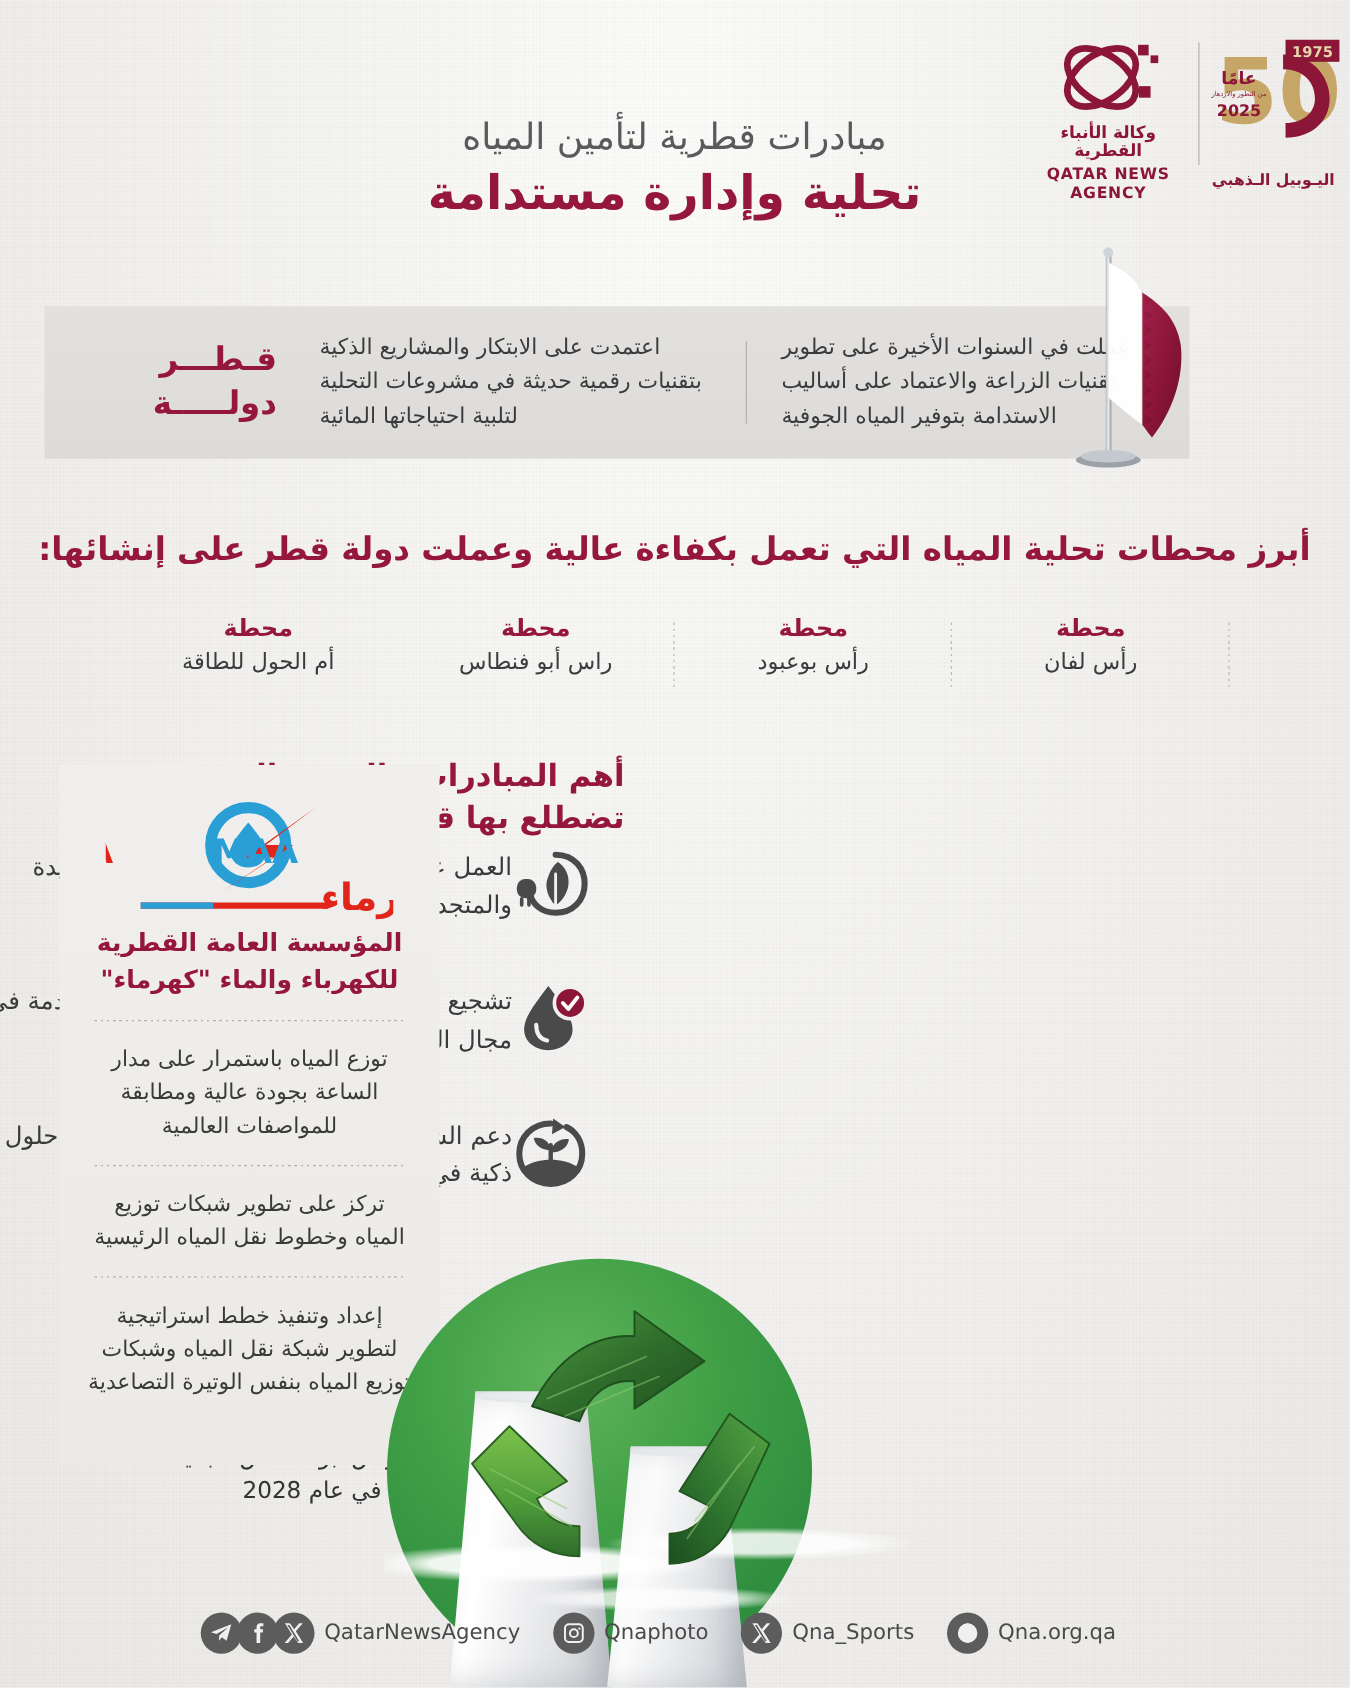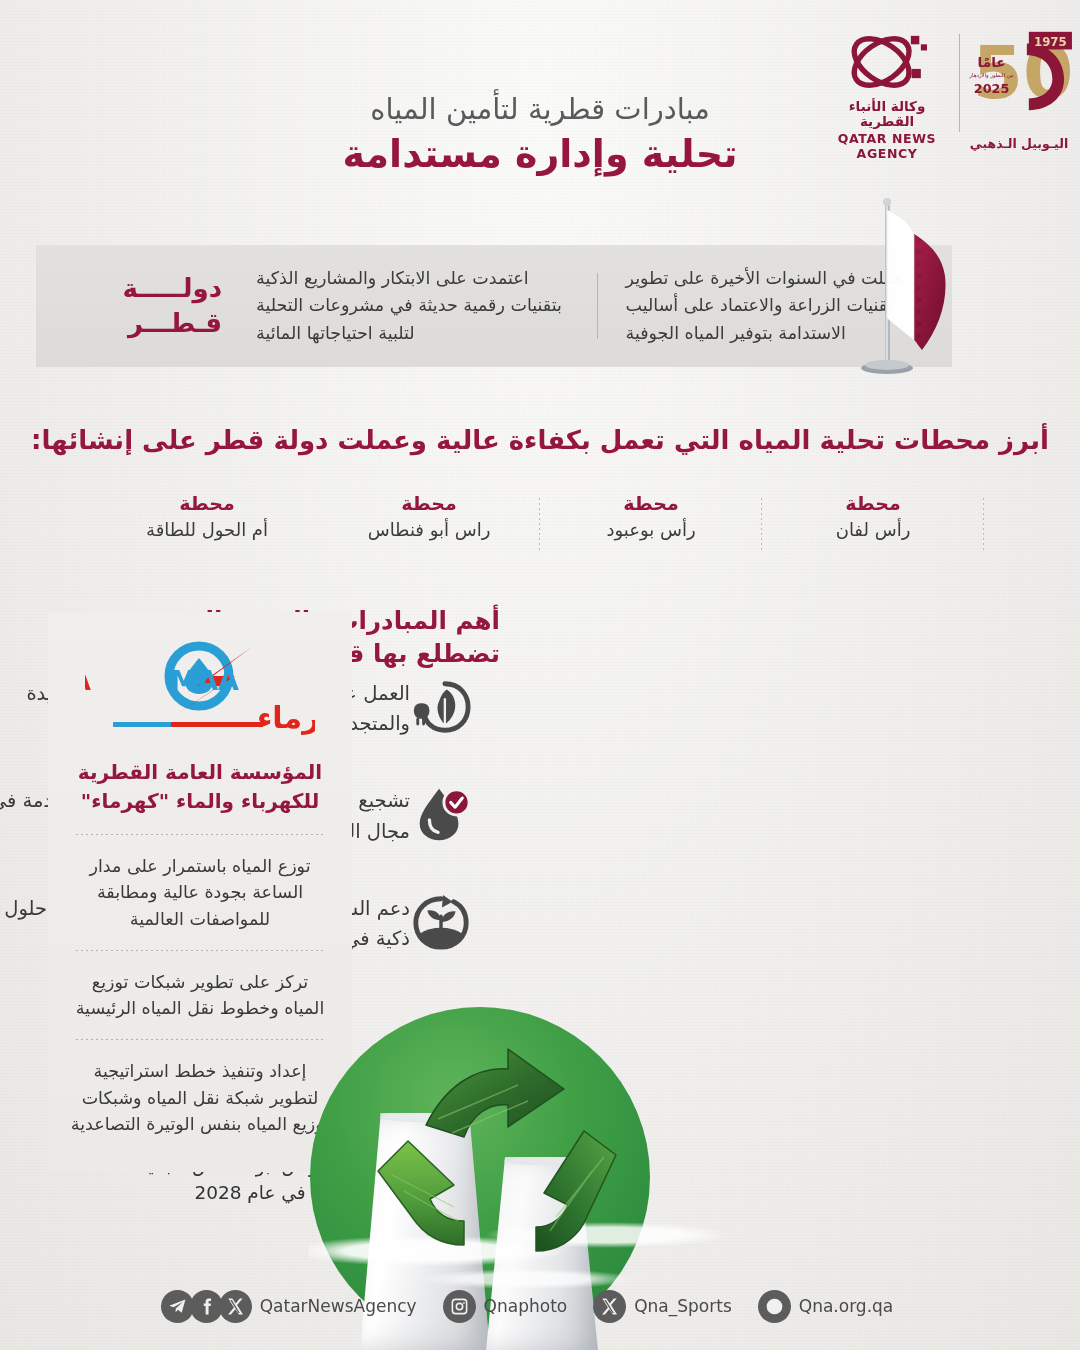--- a/index.html
+++ b/index.html
@@ -97,21 +97,21 @@
 
   
   .panel {
     position:absolute; left:48px; top:612px; width:304px; height:560px;
     background:linear-gradient(180deg,#f0efed 0%, #ebeae7 100%);
     padding:22px 22px 0;
   }
   .kahramaa { width:230px; margin:6px auto 0; display:block; }
   .panel-title {
     text-align:center; font-size:20px; font-weight:bold; color:#96173d;
-    line-height:1.45; margin-top:18px;
+    line-height:1.45; 
   }
   .p-div { height:1px; margin:18px 6px; background:repeating-linear-gradient(90deg,#b5b2ae 0 2px, transparent 2px 5px); }
   .p-item { text-align:center; font-size:17.5px; color:#3a3a3a; line-height:1.5; }
 
   
   .hero { position:absolute; left:290px; top:985px; width:500px; height:365px; overflow:hidden; }
   .green-circle{
     position:absolute; left:20px; top:22px; width:340px; height:340px; border-radius:50%;
     background:radial-gradient(circle at 42% 28%, #5fb45b 0%, #41a046 38%, #2f8f3f 72%, #2a8c3c 100%);
   }
@@ -201,22 +201,22 @@
     </div>
 
     <div class="titles">
       <div class="title-sub">مبادرات قطرية لتأمين المياه</div>
       <div class="title-main">تحلية وإدارة مستدامة</div>
     </div>
   </div>
 
   <div class="banner">
     <div class="banner-state">
+      <div>قـطـــر</div>
       <div>دولـــــة</div>
-      <div>قـطـــر</div>
     </div>
     <div class="banner-txt first">اعتمدت على الابتكار والمشاريع الذكية بتقنيات رقمية حديثة في مشروعات التحلية لتلبية احتياجاتها المائية</div>
     <div class="banner-div"></div>
     <div class="banner-txt">عملت في السنوات الأخيرة على تطوير تقنيات الزراعة والاعتماد على أساليب الاستدامة بتوفير المياه الجوفية</div>
 
     <div class="flag-wrap">
       <svg viewBox="0 0 150 190" width="150" height="190">
         <defs>
           <linearGradient id="flagG" x1="0" y1="0" x2="1" y2="1">
             <stop offset="0%" stop-color="#a4204a"></stop>

